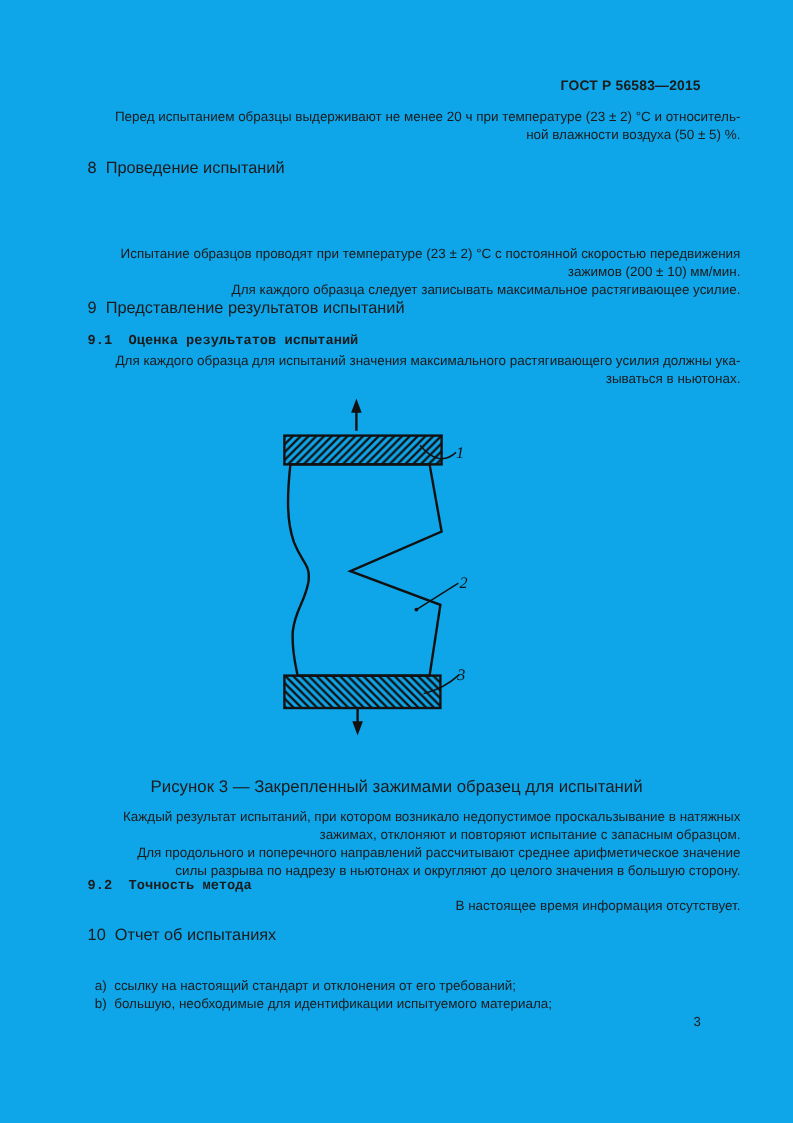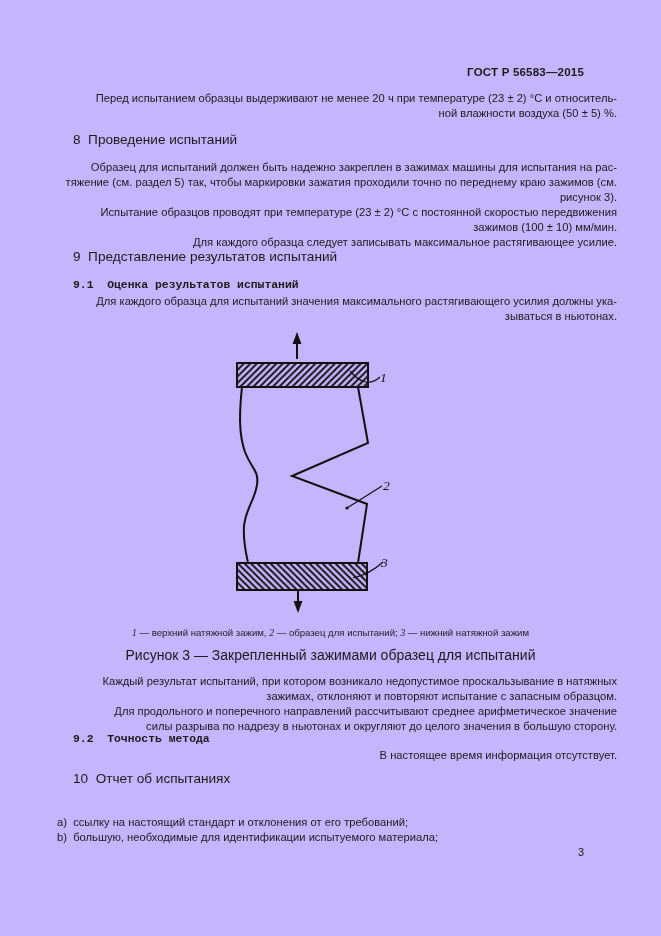--- a/index.html
+++ b/index.html
@@ -1,61 +1,58 @@
 <!DOCTYPE html>
 <html><head>
 <meta charset="utf-8">
 <style>
   * { margin:0; padding:0; box-sizing:border-box; }
   html,body { width:661px; height:936px; background:#ffffff; }
   body { font-family:"Liberation Sans", sans-serif; color:#1b1b1b; }
-  .page { position:relative; width:661px; height:936px; background:#c4b5fd; overflow:hidden; }
+  .page { position:relative; width:661px; height:936px; background:#0ea5e9; overflow:hidden; }
 
   .blk { position:absolute; left:44px; right:44px; }
 
   .runhead { top:66px; text-align:right; padding-right:33px;
              font-size:11.5px; font-weight:bold; letter-spacing:.2px; }
 
   .para { font-size:11.2px; line-height:15px; white-space:pre; text-indent:31px;text-align:right; }
 
   .h1 { font-size:13.6px; font-weight:normal; white-space:pre; left:73px; }
   .h2 { font-size:11.4px; font-weight:bold; white-space:pre; left:73px;font-family:Liberation Mono, monospace; }
 
   .fig { position:absolute; left:180px; top:330px; width:240px; height:288px; }
 
   .fig-legend { top:627px; text-align:center; font-size:9.6px; line-height:12px; color:#222; }
   .fig-legend i { font-family:"Liberation Serif", serif; font-style:italic; }
   .fig-caption { top:649px; text-align:center; font-size:14px; line-height:13px; }
 
-  .list-item { left:57px; font-size:11.2px; line-height:15px; white-space:pre; }
+  .list-item { left:79px; font-size:11.2px; line-height:15px; white-space:pre; }
 
   .pagenum { top:846px; text-align:right; padding-right:33px; font-size:11px; }
 
   svg .ln { stroke:#111; fill:none; }
   svg text.lbl { font-family:"Liberation Serif", serif; font-style:italic;
                  font-size:13.5px; fill:#111; }
 </style>
 </head>
 <body>
 
 <div class="page">
 
   <div class="blk runhead">ГОСТ Р  56583—2015</div>
 
   <div class="blk para" style="top:91px">Перед испытанием образцы выдерживают не менее 20 ч при температуре (23 ± 2) °С и относитель-
 ной влажности воздуха (50 ± 5) %.</div>
 
   <div class="blk h1" style="top:132px">8  Проведение испытаний</div>
 
-  <div class="blk para" style="top:160px">Образец для испытаний должен быть надежно закреплен в зажимах машины для испытания на рас-
-тяжение (см. раздел 5) так, чтобы маркировки зажатия проходили точно по переднему краю зажимов (см.
-рисунок 3).</div>
 
   <div class="blk para" style="top:205px">Испытание образцов проводят при температуре (23 ± 2) °С с постоянной скоростью передвижения
-зажимов (100 ± 10) мм/мин.</div>
+зажимов (200 ± 10) мм/мин.</div>
 
   <div class="blk para" style="top:235px">Для каждого образца следует записывать максимальное растягивающее усилие.</div>
 
   <div class="blk h1" style="top:249px">9  Представление результатов испытаний</div>
 
   <div class="blk h2" style="top:279px">9.1  Оценка результатов испытаний</div>
 
   <div class="blk para" style="top:294px">Для каждого образца для испытаний значения максимального растягивающего усилия должны ука-
 зываться в ньютонах.</div>
 
@@ -100,23 +97,20 @@
       <path class="ln" stroke-width="1.2" d="M167,178 L202,156"></path>
       <path class="ln" stroke-width="1.2" d="M173,248 Q190,244 203,232"></path>
       <circle cx="167" cy="178" r="1.6" fill="#111"></circle>
 
       <text class="lbl" x="200" y="52">1</text>
       <text class="lbl" x="203" y="160">2</text>
       <text class="lbl" x="201" y="237">3</text>
     </svg>
   </div>
 
-  <div class="blk fig-legend">
-    <i>1</i><span> — верхний натяжной зажим, </span><i>2</i><span> — образец для испытаний; </span><i>3</i><span> — нижний натяжной зажим</span>
-  </div>
 
   <div class="blk fig-caption">Рисунок  3 — Закрепленный зажимами образец для испытаний</div>
 
   <div class="blk para" style="top:674px">Каждый результат испытаний, при котором возникало недопустимое проскальзывание в натяжных
 зажимах, отклоняют и повторяют испытание с запасным образцом.</div>
 
   <div class="blk para" style="top:704px">Для продольного и поперечного направлений рассчитывают среднее арифметическое значение
 силы разрыва по надрезу в ньютонах и округляют до целого значения в большую сторону.</div>
 
   <div class="blk h2" style="top:733px">9.2  Точность метода</div>

